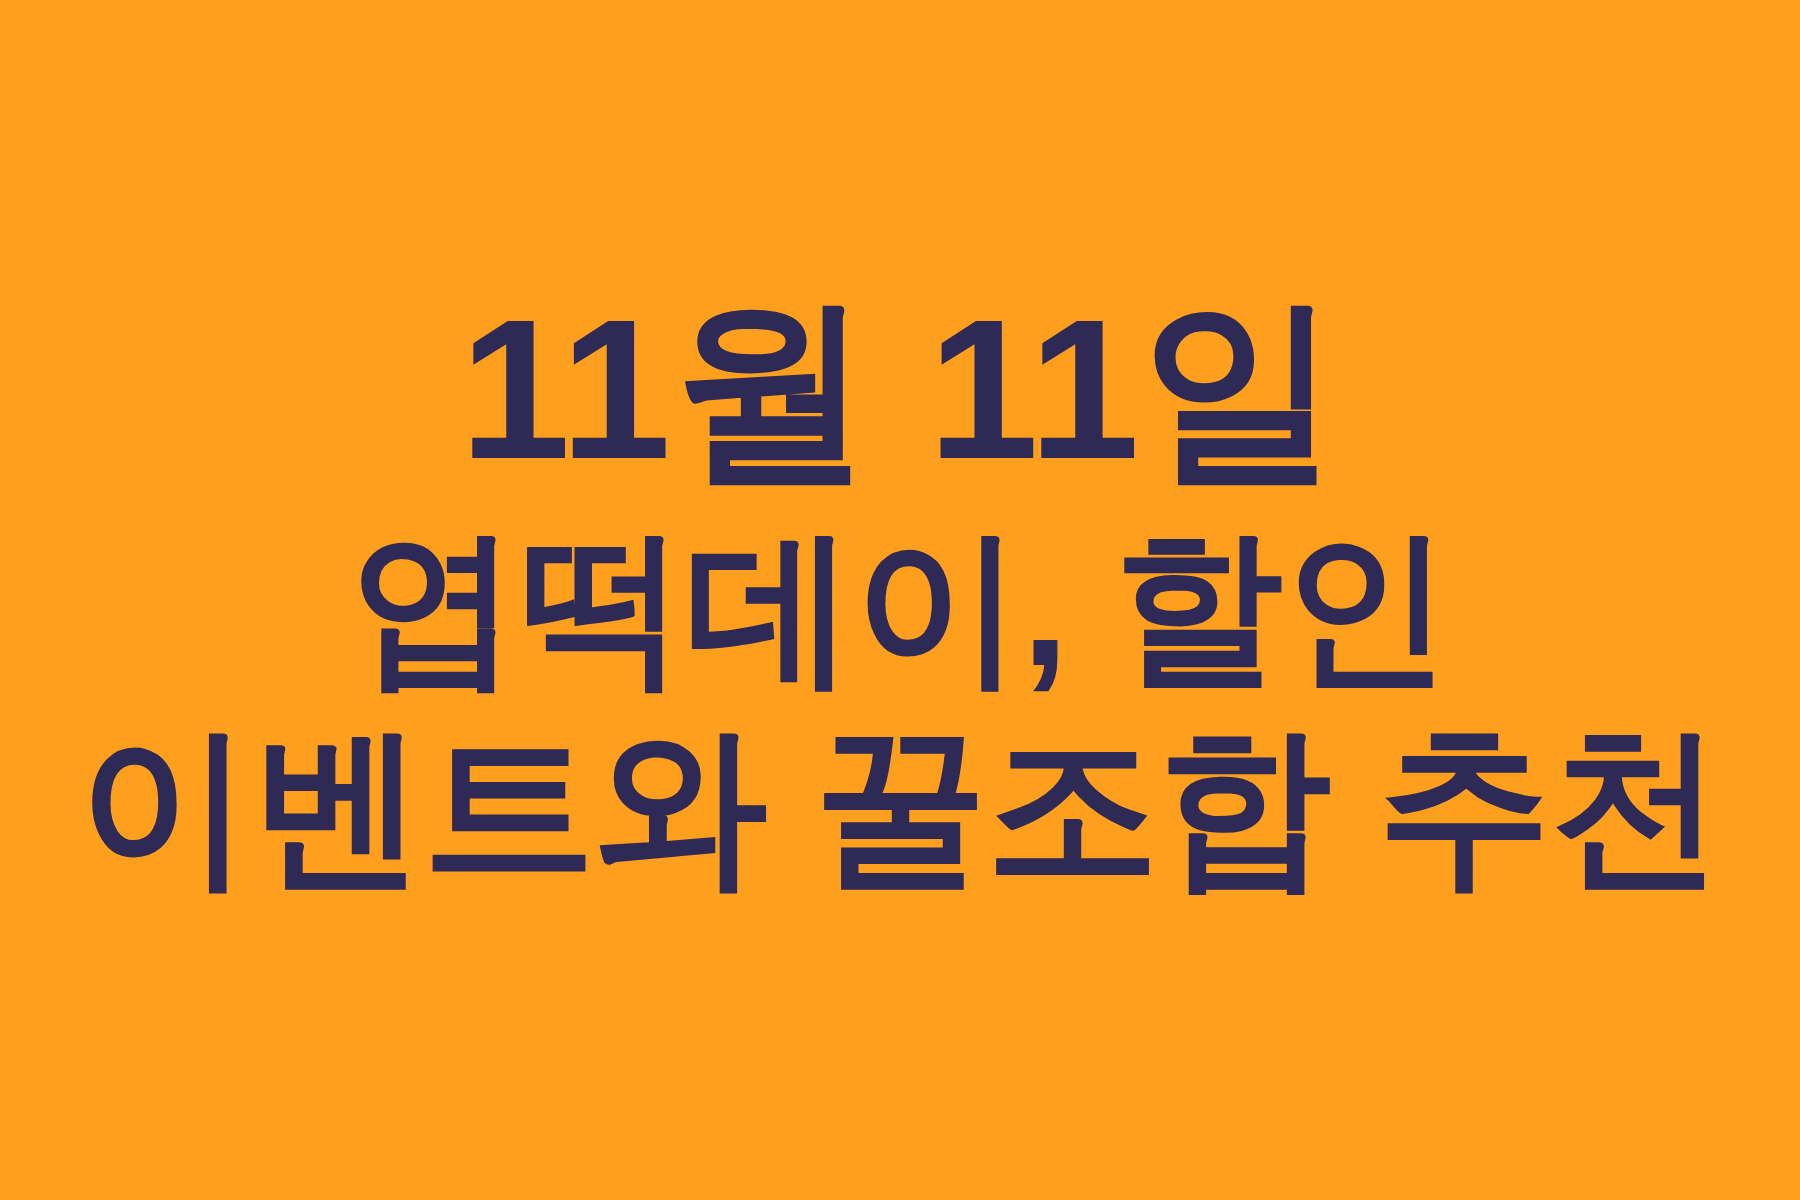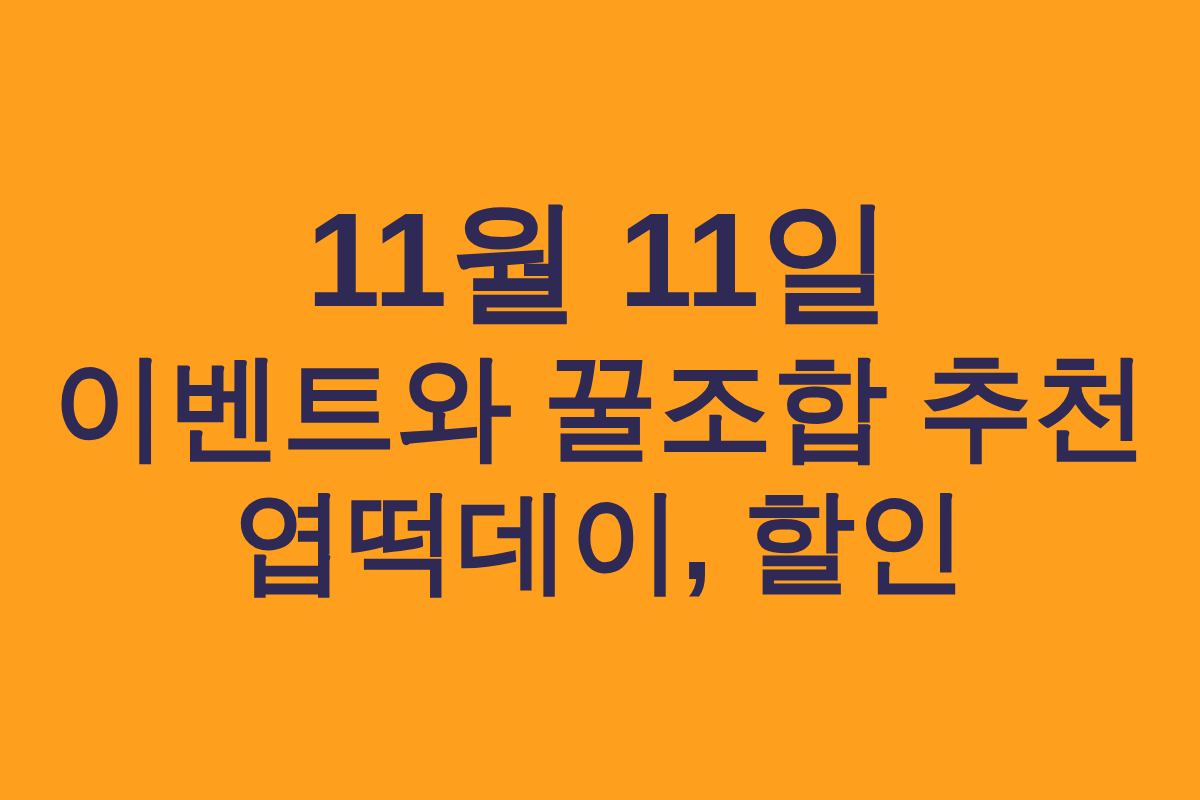--- a/index.html
+++ b/index.html
@@ -71,19 +71,19 @@
 </style>
 </head>
 <body style="background-color: rgb(255, 159, 30);">
 
 <div id="thumbnail-canvas" style="background-color: rgb(255, 159, 30); color: rgb(46, 42, 85); width: 1200px; height: 800px;">
 
   <div id="headline-block">
 
     <span class="headline-line line-1" style="font-size: 132.801px;">11월 11일</span>
 
+    <span class="headline-line line-2" style="font-size: 112.513px;">엽떡데이, 할인</span>
+
     <span class="headline-line line-3" style="font-size: 115.494px;">이벤트와 꿀조합 추천</span>
-
-    <span class="headline-line line-2" style="font-size: 112.513px;">엽떡데이, 할인</span>
 
   </div>
 
 </div>
 
 </body></html>

